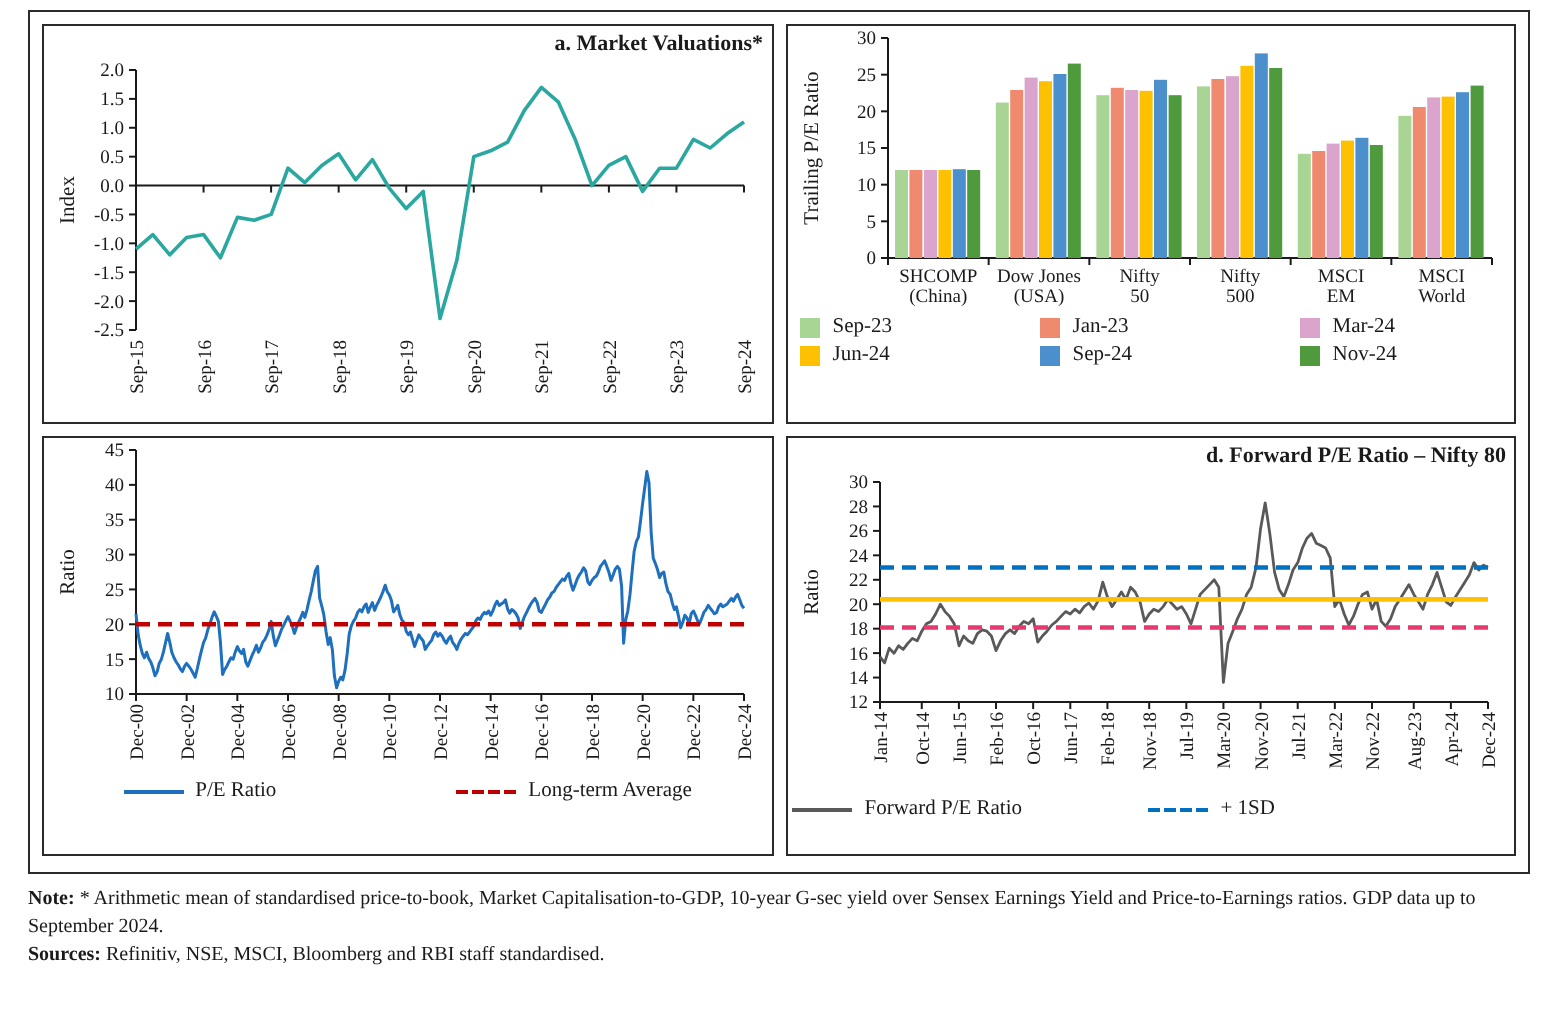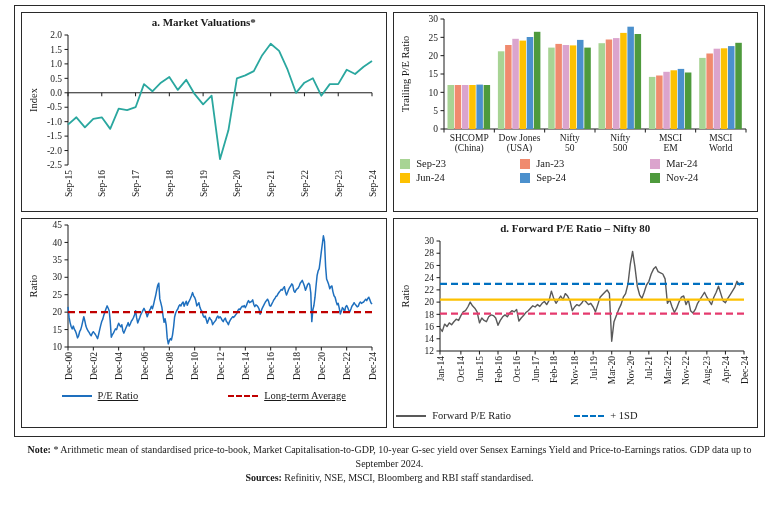--- a/index.html
+++ b/index.html
@@ -1,30 +1,30 @@
 <!DOCTYPE html>
 <html><head>
 <meta charset="utf-8">
 <style>
   html,body{margin:0;padding:0;background:#fff;}
   body{width:779px;height:510px;overflow:hidden;font-family:"Liberation Serif",serif;color:#1a1a1a;}
   .main-title{text-align:center;font-weight:bold;font-size:12.5px;margin-top:6px;}
   .outer{box-sizing:border-box;margin:5px 14px 0 14px;height:432px;border:1px solid #2a2a2a;
          padding:6px;display:grid;grid-template-columns:1fr 1fr;grid-template-rows:200px 210px;gap:6px;}
   .panel{box-sizing:border-box;border:1px solid #2a2a2a;padding:0 4px;display:flex;flex-direction:column;overflow:hidden;}
-  .p-title{margin:3px 0 0 0;text-align:center;font-weight:bold;font-size:11px;line-height:1.2;}
+  .p-title{margin:3px 0 0 0;text-align:right;font-weight:bold;font-size:11px;line-height:1.2;}
   .chart{width:100%;}
   .legend{font-size:10.5px;}
   .legend-grid3{display:grid;grid-template-columns:110px 120px 100px;justify-content:center;column-gap:10px;row-gap:3px;margin-top:3px;}
-  .legend-row{display:flex;justify-content:center;gap:90px;margin-top:3px;text-decoration:underline;}
-  .legend-grid2{display:grid;grid-template-columns:170px 180px;justify-content:center;column-gap:8px;row-gap:3px;margin-top:19px;}
+  .legend-row{display:flex;justify-content:center;gap:90px;margin-top:3px;}
+  .legend-grid2{display:grid;grid-template-columns:170px 180px;justify-content:center;column-gap:8px;row-gap:3px;margin-top:8px;}
   .lg-item{display:flex;align-items:center;gap:6px;white-space:nowrap;}
   .sw-box{display:inline-block;width:10px;height:10px;flex:0 0 auto;}
   .sw-line{display:inline-block;width:30px;height:0;flex:0 0 auto;}
-  .notes{margin:6px 14px 0 14px;font-size:10px;line-height:1.4;text-align:center;}
+  .notes{margin:6px 14px 0 14px;font-size:10px;line-height:1.4;}
   .notes p{margin:0;}
   .b{font-weight:bold;}
 </style>
 </head>
 <body>
 
 <div class="page">
 
   <div class="outer">
 

